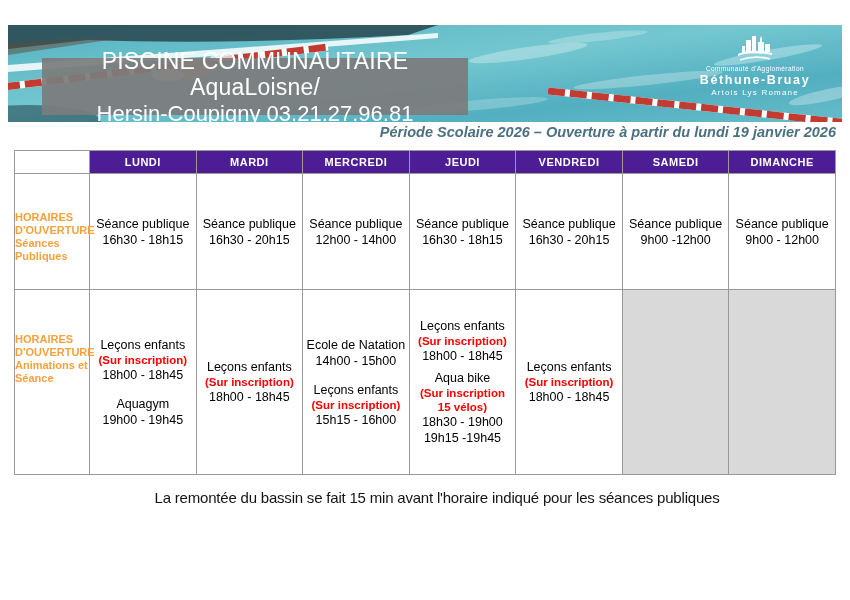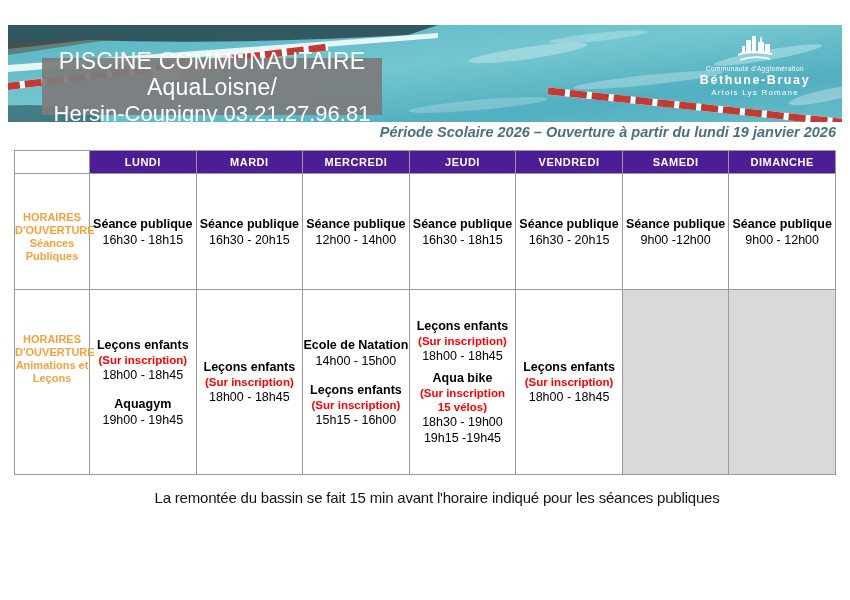--- a/index.html
+++ b/index.html
@@ -4,21 +4,21 @@
 <style>
   html,body{margin:0;padding:0;}
   body{
     width:850px;height:600px;position:relative;background:#fff;
     font-family:"Liberation Sans", sans-serif;overflow:hidden;
   }
   
   .photo{position:absolute;left:8px;top:25px;width:834px;height:97px;overflow:hidden;background:#5ab6c4;}
   .photo svg.water{position:absolute;left:0;top:0;}
   .titlebox{
-    position:absolute;left:34px;top:33px;width:340px;height:57px;
+    position:absolute;left:34px;top:33px;width:426px;height:57px;
     background:rgba(124,124,124,0.93);color:#fff;text-align:center;
     display:flex;flex-direction:column;justify-content:center;gap:1px;
   }
   .titlebox .t1{font-size:23px;line-height:26px;letter-spacing:.2px;}
   .titlebox .t2{font-size:22px;line-height:25px;}
   .logo{
     position:absolute;right:3px;top:9px;width:168px;text-align:center;color:#fff;
   }
   .logo .licon{display:block;margin:0 auto 1px auto;}
   .logo .l1{font-size:6.5px;letter-spacing:.4px;line-height:8px;}
@@ -38,31 +38,31 @@
   th.corner{background:#fff;height:22px;}
   th.day{
     background:#4c1d95;color:#fff;font-size:11px;font-weight:bold;
     letter-spacing:.5px;height:22px;text-align:center;
     border-left:2px solid #fff;border-right:2px solid #fff;border-top:2px solid #fff;
   }
   tr.r0{height:116px;}
   tr.r1{height:185px;}
   th.rowlabel{
     background:#fff;color:#F7A13D;font-size:11px;font-weight:bold;
-    text-align:center;vertical-align:middle;line-height:13px;padding:0 2px;
+    text-align:left;vertical-align:middle;line-height:13px;padding:0 2px;
   }
   tr.r0 th.rowlabel{padding-top:10px;}
   tr.r1 th.rowlabel{padding-bottom:46px;}
   .lbl-sub{}
   td.daycell{
     background:#fff;text-align:center;vertical-align:middle;padding:0 1px;
   }
   td.daycell.gray{background:#D9D9D9;}
   .ln{white-space:nowrap;}
-  .ln.title{font-weight:bold;font-size:12.5px;line-height:16px;color:#000;}
+  .ln.title{font-weight:normal;font-size:12.5px;line-height:16px;color:#000;}
   .ln.time{font-size:12.5px;line-height:16px;color:#000;}
   .ln.note{font-weight:bold;font-size:11.5px;line-height:14px;color:#FF0000;}
   .ln.gap{height:13px;}
   .ln.gap-small{height:6px;}
   
   .footer{
     position:absolute;top:487px;left:12px;width:850px;text-align:center;
     font-size:15px;line-height:21px;color:#141414;letter-spacing:-.2px;
   }
   .footer a{color:#0563C1;text-decoration:underline;}
@@ -189,21 +189,21 @@
             <div class="ln time">9h00 -12h00</div>
           </td>
           <td class="daycell">
             <div class="ln title">Séance publique</div>
             <div class="ln time">9h00 - 12h00</div>
           </td>
         </tr>
         <tr class="r1">
           <th class="rowlabel">
             <div class="lbl-title">HORAIRES D'OUVERTURE</div>
-            <div class="lbl-sub">Animations et Leçons</div>
+            <div class="lbl-sub">Animations et Séance</div>
           </th>
           <td class="daycell">
             <div class="ln title">Leçons enfants</div>
             <div class="ln note">(Sur inscription)</div>
             <div class="ln time">18h00 - 18h45</div>
             <div class="ln gap"></div>
             <div class="ln title">Aquagym</div>
             <div class="ln time">19h00 - 19h45</div>
           </td>
           <td class="daycell">

